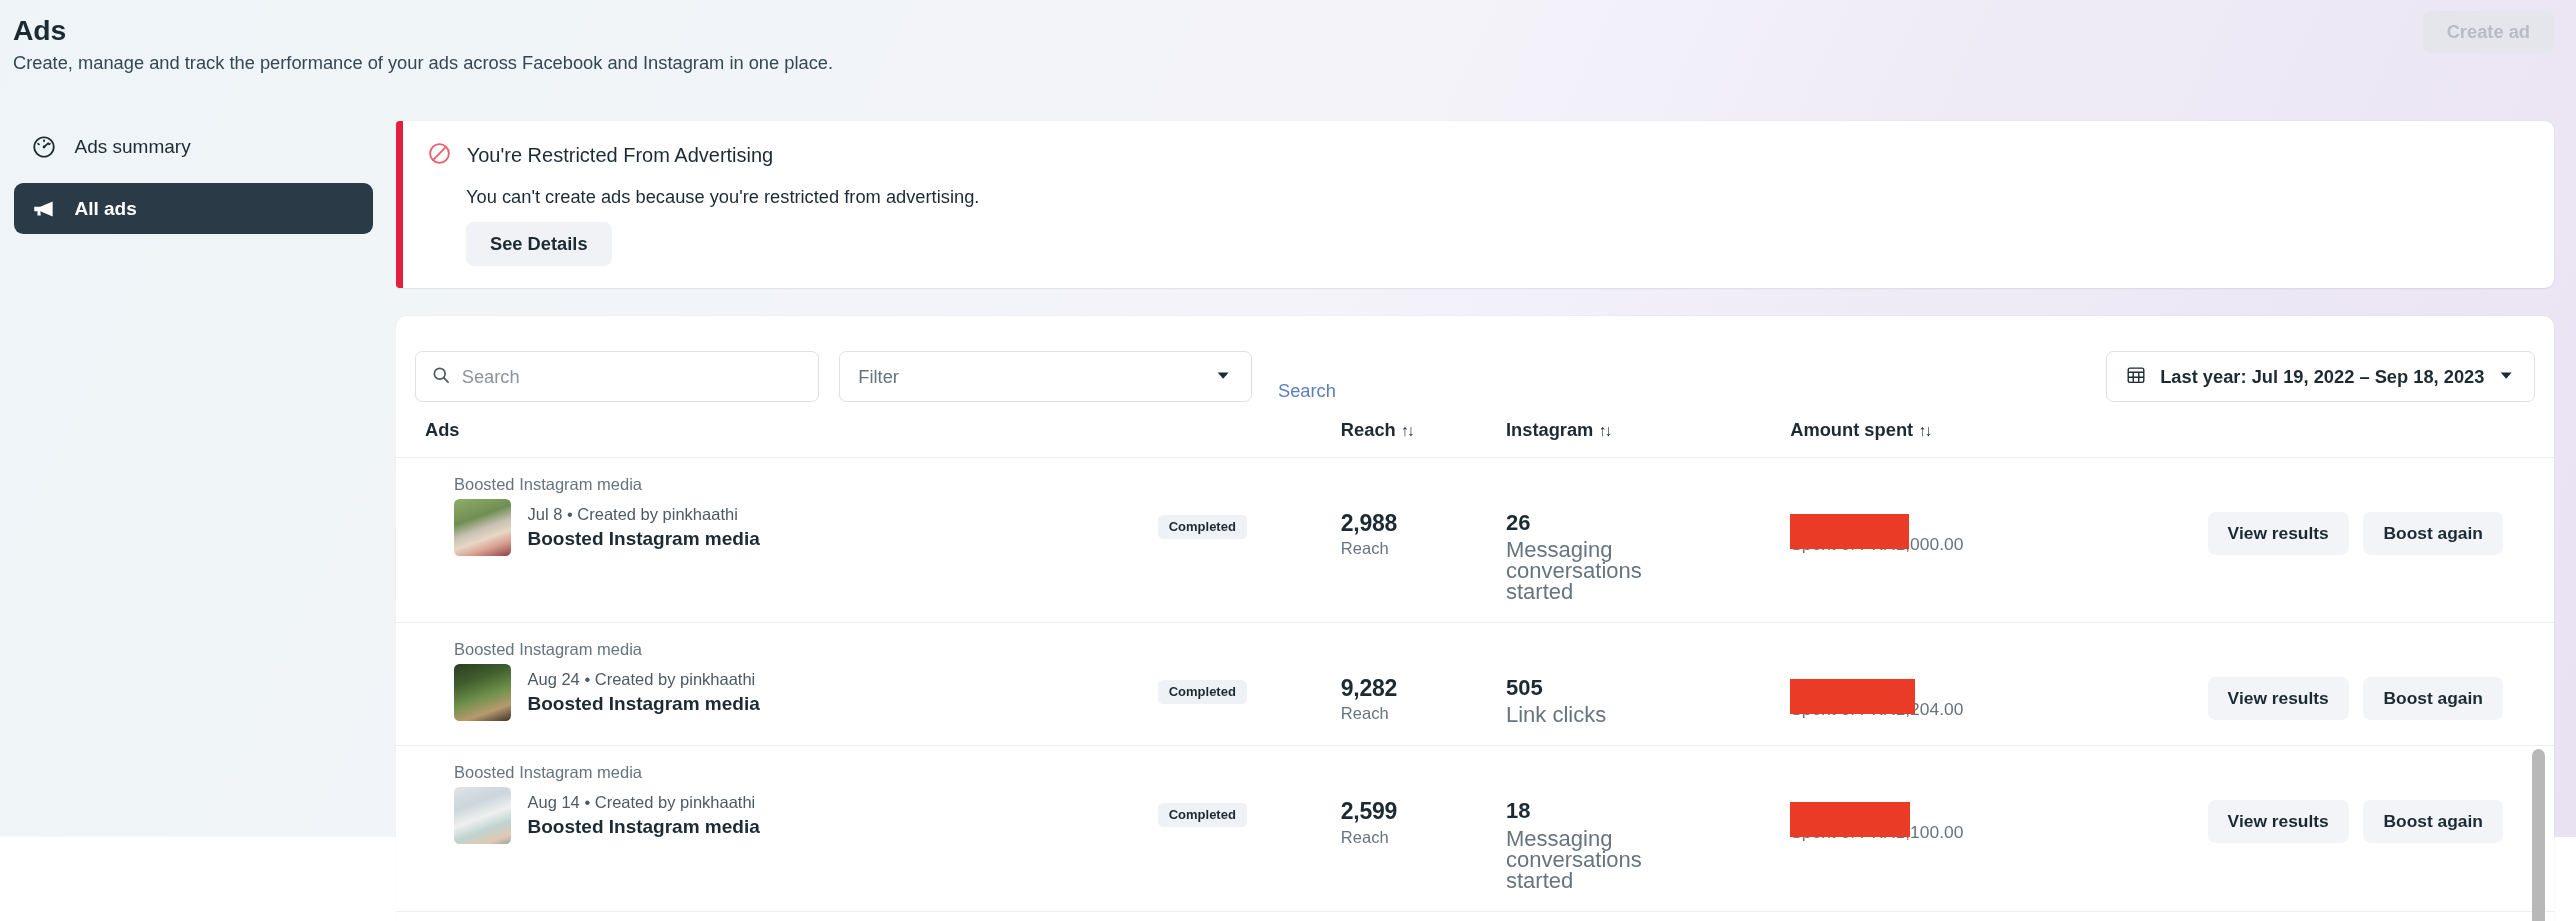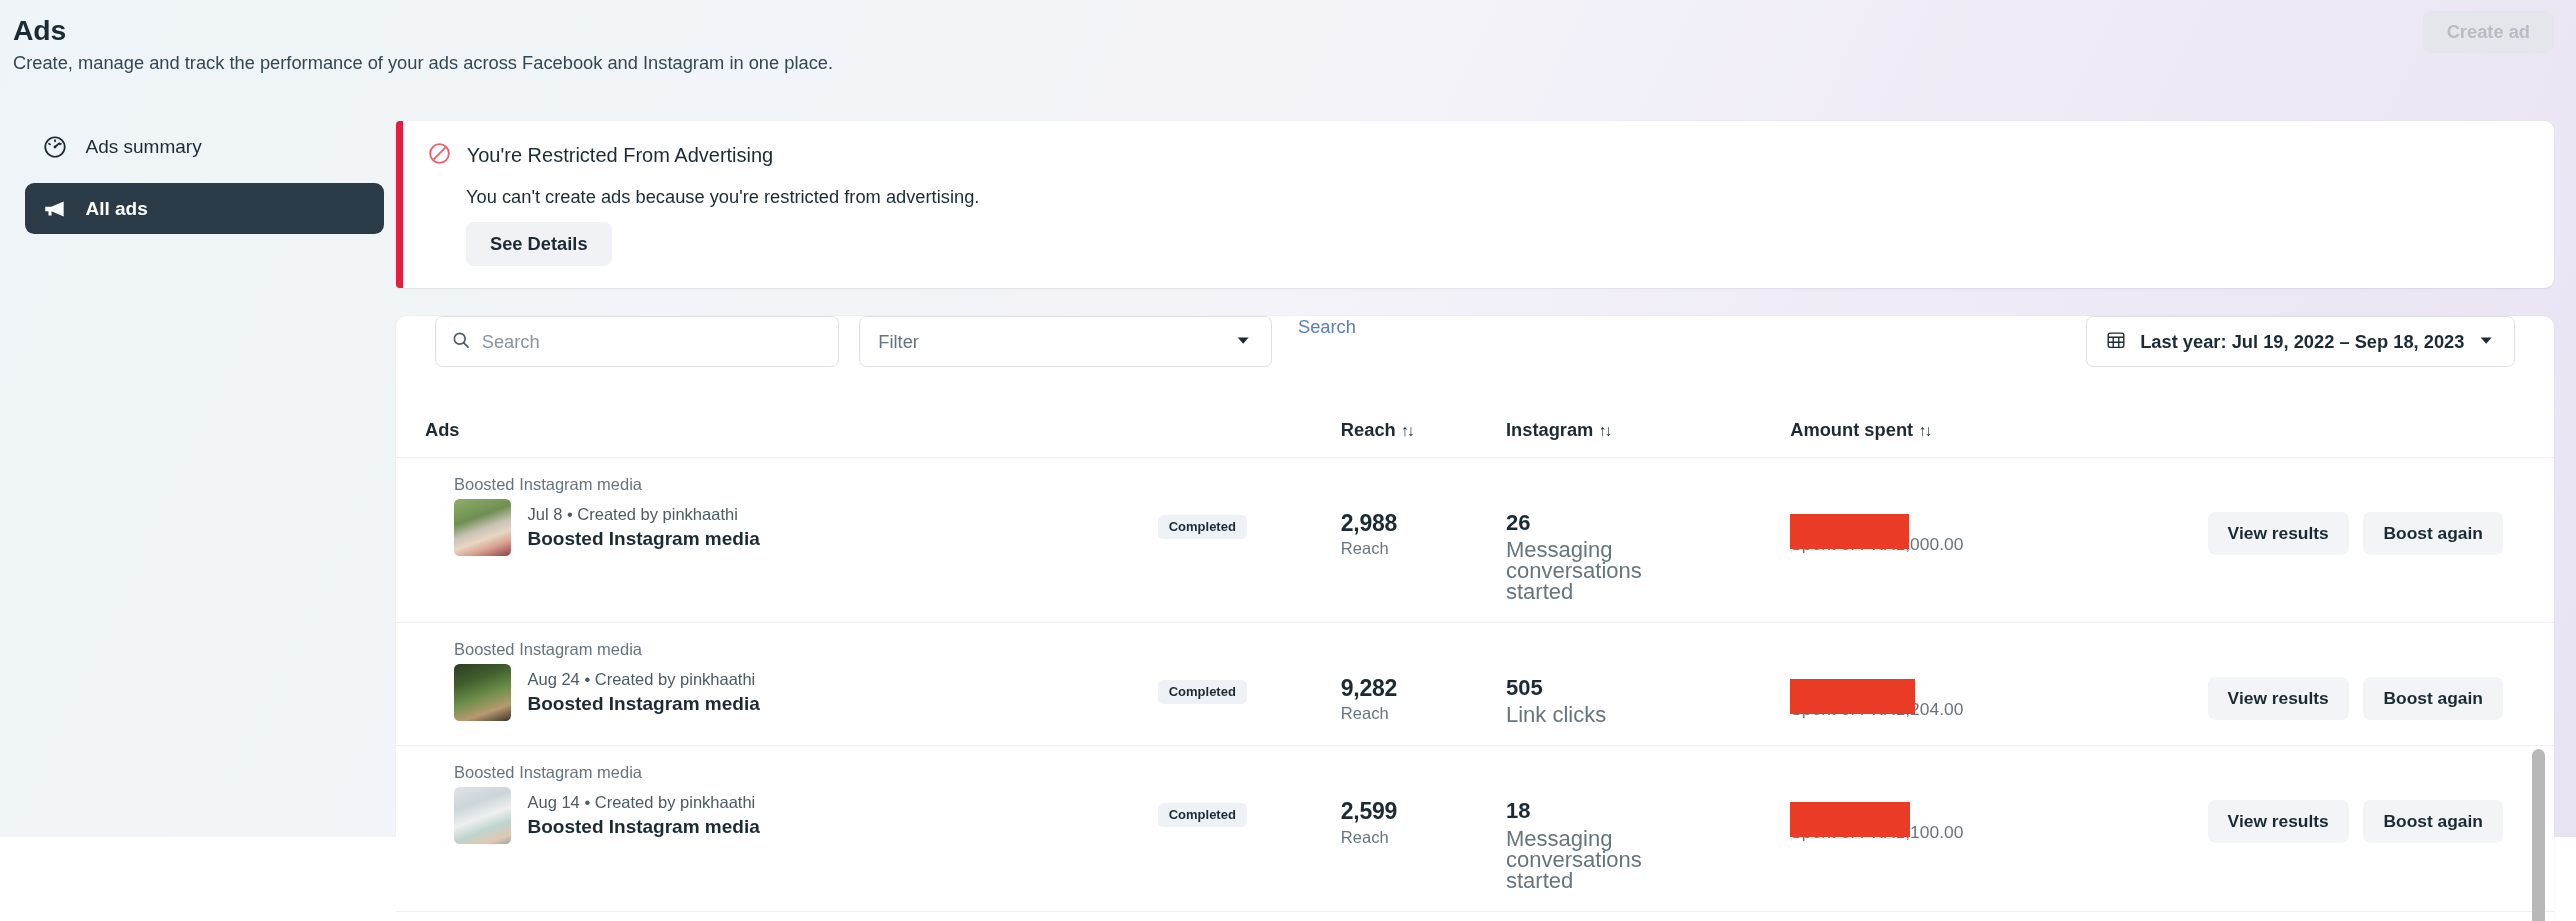--- a/index.html
+++ b/index.html
@@ -33,21 +33,21 @@
     padding: 10px 24px;
     background: #e4e6eb; color: #b9bcc4;
     border: none; border-radius: 7.3px;
     font-size: 18.3px; font-weight: bold;
     font-family: "Liberation Sans", sans-serif;
     cursor: default;
   }
 
   
   .sidebar {
-    position: absolute; left: 12px; top: 112px; width: 385px; height: 809px;
+    position: absolute; left: 1px; top: 112px; width: 385px; height: 809px;
     padding: 9.2px 13px 0 13px;
   }
   .sidebar-item {
     display: flex; align-items: center; gap: 16.5px;
     height: 51px; padding: 0 16.5px; border-radius: 9.2px;
     margin-bottom: 11px; cursor: pointer;
   }
   .sidebar-item .s-icon {
     width: 27.5px; height: 27.5px; display: flex;
     align-items: center; justify-content: center; flex: 0 0 27.5px;
@@ -83,22 +83,22 @@
   .table-panel {
     position: absolute; left: 396px; top: 316px;
     width: 2158px; height: 605px;
     background: #ffffff;
     border-radius: 11px 11px 0 0;
     box-shadow: 0 0.9px 1.8px rgba(0,0,0,0.08);
     overflow: hidden;
   }
 
   .toolbar {
-    display: flex; align-items: flex-start;
-    height: 86px; padding: 0 39px;
+    display: flex; align-items: flex-end;
+    height: 86px; padding: 0 19px;
   }
   .search-box {
     position: relative; width: 404px; height: 51px;
     border: 0.9px solid #dcdfe3; border-radius: 7.3px;
     display: flex; align-items: center; padding: 0 14.7px; gap: 11px;
     background: #fff;
   }
   .search-box input {
     border: none; outline: none; flex: 1;
     font-size: 18.3px; color: #1c2b33;

